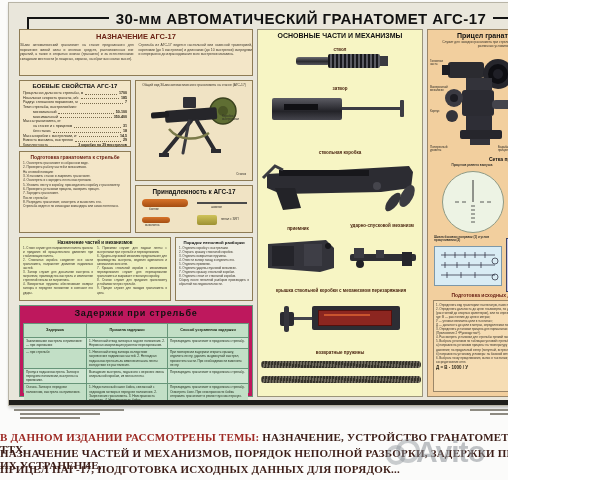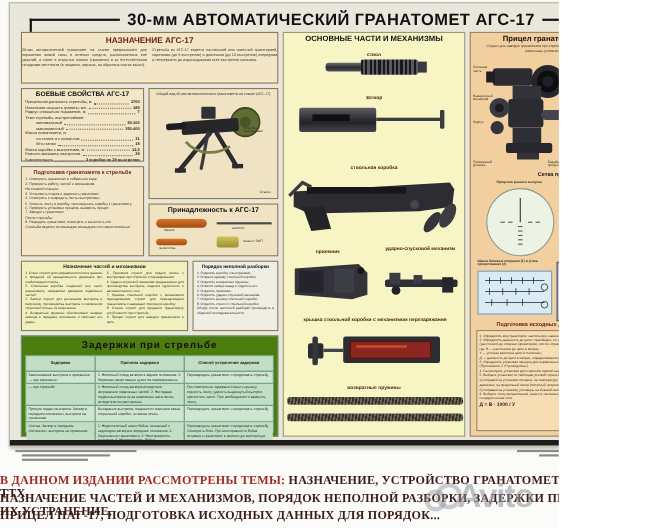--- a/index.html
+++ b/index.html
@@ -200,21 +200,21 @@
 2. Открыть крышку ствольной коробки.
 3. Отделить возвратные пружины.
 4. Отвести затвор назад и отделить его.
 5. Отделить приемник.
 6. Отделить ударно-спусковой механизм.
 7. Отделить крышку ствольной коробки.
 8. Отделить ствол от ствольной коробки.
 Сборку после неполной разборки производить в обратной последовательности.</div>
     </div>
 
-    <div class="panel" style="left:10px;top:302px;width:234px;height:92px;background:#4d7c0f;border-color:#679579;">
+    <div class="panel" style="left:10px;top:302px;width:234px;height:92px;background:#be185d;border-color:#679579;">
       <div class="hdr" style="font-size:9px;letter-spacing:.8px;margin-top:2px;">Задержки при стрельбе</div>
       <div class="stb">
         <div class="strow">
           <div class="stc h">Задержка</div>
           <div class="stc h">Причина задержки</div>
           <div class="stc h">Способ устранения задержки</div>
         </div>
         <div class="strow">
           <div class="stc">Заклинивание выстрела в приемнике: — при заряжании</div>
           <div class="stc">1. Неполный отвод затвора в заднее положение. 2. Неровная амортизация рукояток перезаряжания.</div>

